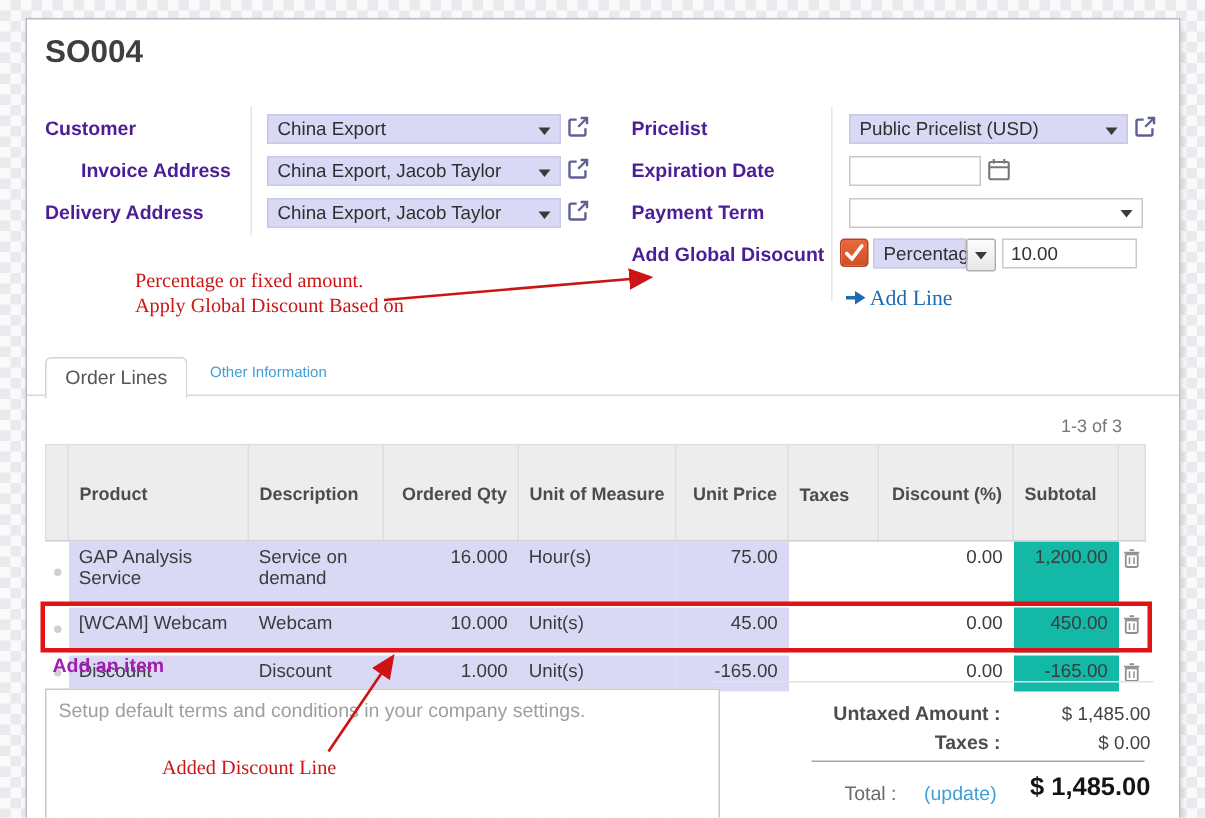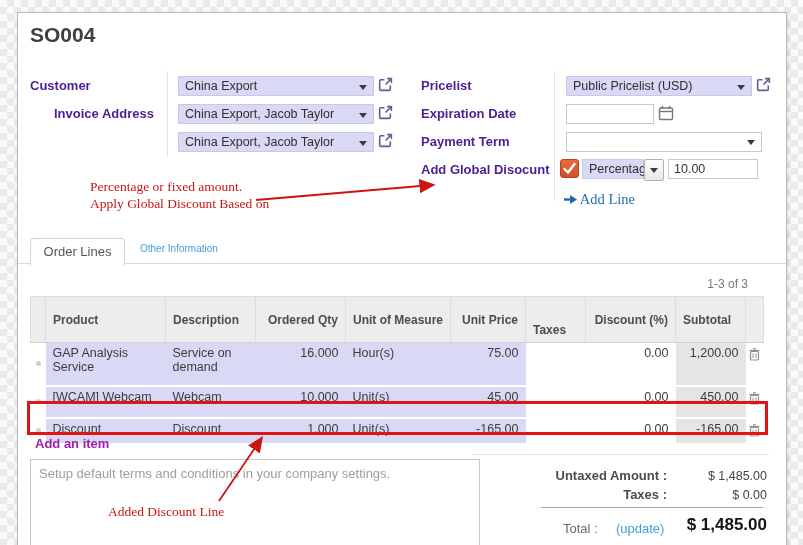--- a/index.html
+++ b/index.html
@@ -57,21 +57,21 @@
   .tab-inactive{left:122px;top:230px;font-size:10px;cursor:pointer;}
   .pager{left:620px;top:264px;width:110px;text-align:right;font-size:12px;color:#777;}
   
   #lines{left:12px;top:283px;border-collapse:collapse;table-layout:fixed;width:733px;font-size:12.5px;}
   #lines th{
     background:#ededed;color:#4c4c4c;font-weight:bold;font-size:12px;height:40px;
     padding:0 7px;text-align:left;border:1px solid #ddd;border-bottom:1px solid #d2d2d2;
   }
   #lines td{padding:3px 7px;color:#3c3c3c;border-bottom:2px solid #fff;vertical-align:top;}
   #lines td.lav{background:#d9d8f5;}
-  #lines td.gray{background:#e5e5e5;}
+  #lines td.gray{background:#14b8a6;}
   #lines .num{text-align:right;}
   #lines td.handle{background:#fff;width:15px;padding:0;vertical-align:middle;}
   .dot{width:5px;height:5px;border-radius:50%;background:#cfcfcf;margin:0 auto;}
   .trash{cursor:pointer;display:block;margin:2px auto 0;}
   #redbox{left:9px;top:388px;width:735px;height:28px;border:3px solid #e01414;z-index:5;pointer-events:none;}
   .additem{left:17px;top:423px;font-size:13px;font-weight:bold;color:#a21caf;cursor:pointer;}
   
   #notes{
     left:12px;top:446px;width:432px;height:98px;border:1px solid #c9c9c9;background:#fff;
     padding:6px 8px;font-size:13px;color:#444;resize:none;outline:none;
@@ -90,20 +90,21 @@
 </style>
 </head>
 <body>
 
 <div id="card">
 
   <div class="abs page-title">SO004</div>
 
   <div class="abs flabel" style="left:12px;top:63px;">Customer</div>
   <div class="abs flabel" style="left:12px;top:91px;padding-left:24px;">Invoice Address</div>
+  <div class="abs flabel" style="left:12px;top:119px;">Delivery Address</div>
   <div class="abs vline" style="left:149px;top:58px;height:86px;"></div>
 
   <div class="abs m2o" style="left:160px;top:63px;width:188px;">
     <span>China Export</span>
     <span class="caret"></span>
   </div>
   <svg class="abs extbtn" style="left:359px;top:63px;" viewBox="0 0 16 16">
       <path d="M12.5 9v3.5a1 1 0 0 1-1 1H3.5a1 1 0 0 1-1-1V4.5a1 1 0 0 1 1-1H7" fill="none" stroke="#5f5f94" stroke-width="1.5"></path>
       <path d="M9.5 2.5h4v4" fill="none" stroke="#5f5f94" stroke-width="1.5"></path>
       <path d="M13.5 2.5L8 8" stroke="#5f5f94" stroke-width="1.5"></path>
@@ -204,21 +205,21 @@
         <col style="width:18px">
     </colgroup>
     <thead>
       <tr>
         <th></th>
         <th>Product</th>
         <th>Description</th>
         <th class="num">Ordered Qty</th>
         <th>Unit of Measure</th>
         <th class="num">Unit Price</th>
-        <th style="vertical-align:bottom;padding-bottom:5px;">Taxes</th>
+        <th style="vertical-align:bottom;padding-bottom:23px;">Taxes</th>
         <th class="num">Discount (%)</th>
         <th>Subtotal</th>
         <th></th>
       </tr>
     </thead>
     <tbody>
       <tr style="height:43px;">
         <td class="handle">
             <div class="dot"></div>
           </td>

